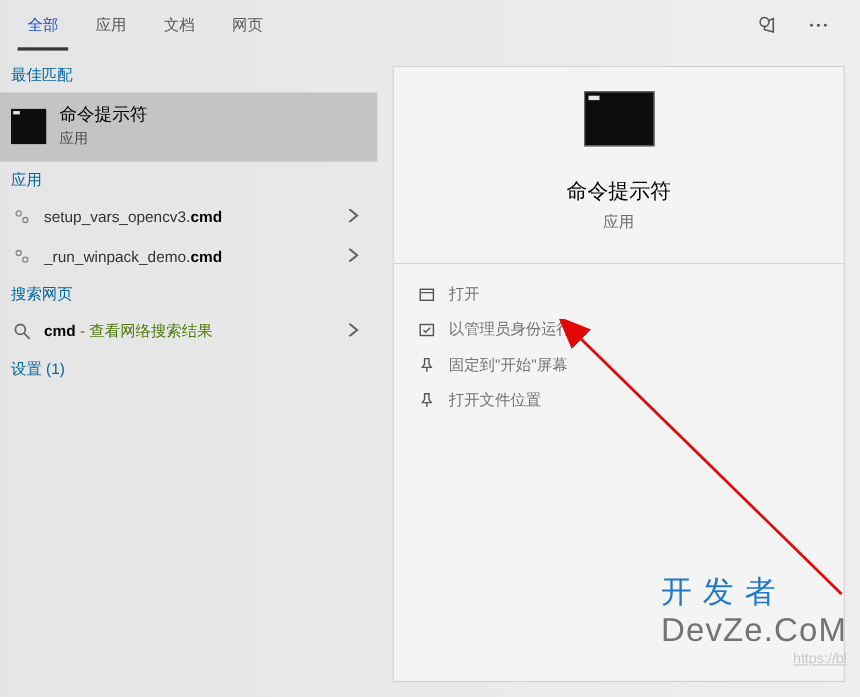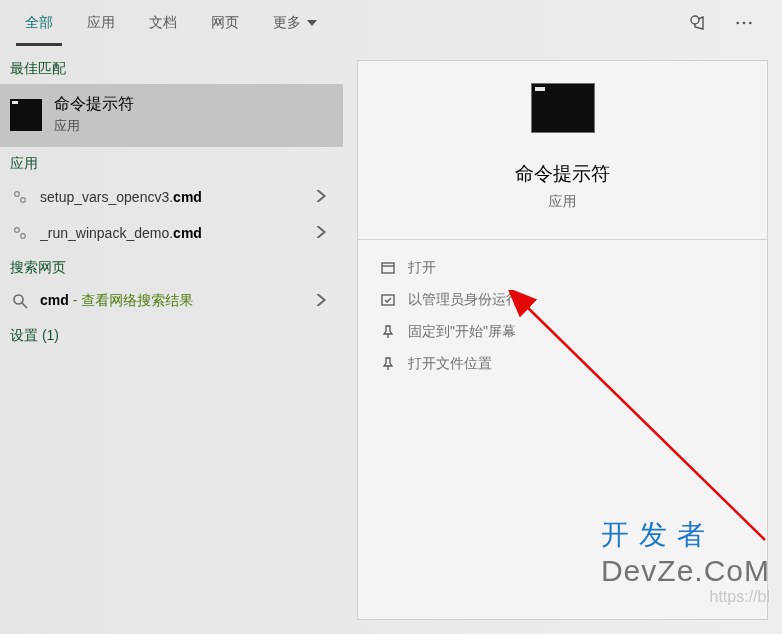--- a/index.html
+++ b/index.html
@@ -11,40 +11,40 @@
       overflow: hidden; position: relative;
     }
     .tabs {
       height: 46px; display: flex; align-items: center;
       padding: 0 8px; position: relative;
     }
     .tab {
       padding: 0 17px; height: 46px; display: flex; align-items: center;
       color: #5a5a5a; cursor: pointer; position: relative;
     }
-    .tab.active { color: #0f766e; }
+    .tab.active { color: #1d4ed8; }
     .tab.active::after {
       content: ''; position: absolute; left: 8px; right: 8px; bottom: 0;
       height: 3px; background: #3a3a3a;
     }
     .tab .chev { margin-left: 6px; }
     .chev svg { width: 10px; height: 10px; }
     .header-right {
       margin-left: auto; display: flex; gap: 20px; align-items: center;
       padding-right: 14px;
     }
     .ellipsis { width: 32px; height: 32px; display:flex; align-items:center; justify-content:center; }
     .feedback-icon { width: 20px; height: 20px; }
 
     .content { display: flex; height: calc(634px - 46px); }
     .left { width: 343px; padding-top: 6px; }
     .right { flex: 1; padding: 14px; }
 
     .section-label {
-      font-size: 14px; color: #14532d; padding: 8px 10px 6px 10px;
+      font-size: 14px; color: #0369a1; padding: 8px 10px 6px 10px;
     }
     .best-match {
       display: flex; align-items: center;
       padding: 10px 10px 12px 10px;
       background: #c5c4c4;
     }
     .app-icon-box {
       width: 32px; height: 32px; background: #0d0d0d;
       position: relative; flex-shrink: 0;
     }
@@ -116,47 +116,39 @@
       position: absolute; right: 12px; bottom: 28px;
       font-family: "Segoe UI", Arial; pointer-events: none;
     }
     .watermark .cn {
       font-size: 28px; color: #2078c8; letter-spacing: 10px;
     }
     .watermark .en {
       font-size: 30px; color: #737373; letter-spacing: 1px;
     }
     .watermark .url {
-      font-size: 16px; color: #c9c9c9; text-align: right;
+      font-size: 13px; color: #c9c9c9; text-align: right; text-decoration: underline;
     }
   </style>
 </head>
 <body>
 
 <div class="tabs">
   <div class="tab active">
       <span>全部</span>
     </div>
   <div class="tab">
       <span>应用</span>
     </div>
   <div class="tab">
       <span>文档</span>
     </div>
   <div class="tab">
       <span>网页</span>
     </div>
-  <div class="tab">
-    <span>更多</span>
-    <span class="chev">
-      <svg viewBox="0 0 10 10">
-          <polygon points="0,2 10,2 5,8" fill="#555"></polygon>
-        </svg>
-    </span>
-  </div>
   <div class="header-right">
     <span class="feedback-icon">
       <svg viewBox="0 0 20 20" fill="none" stroke="#555" stroke-width="1.4">
         <circle cx="7" cy="7" r="4"></circle>
           <path d="M7 11 v3 l8 2 v-12 l-5 2"></path>
       </svg>
     </span>
     <span class="ellipsis">
       <svg viewBox="0 0 20 6" width="18" height="6">
           <circle cx="3" cy="3" r="1.5" fill="#555"></circle>

